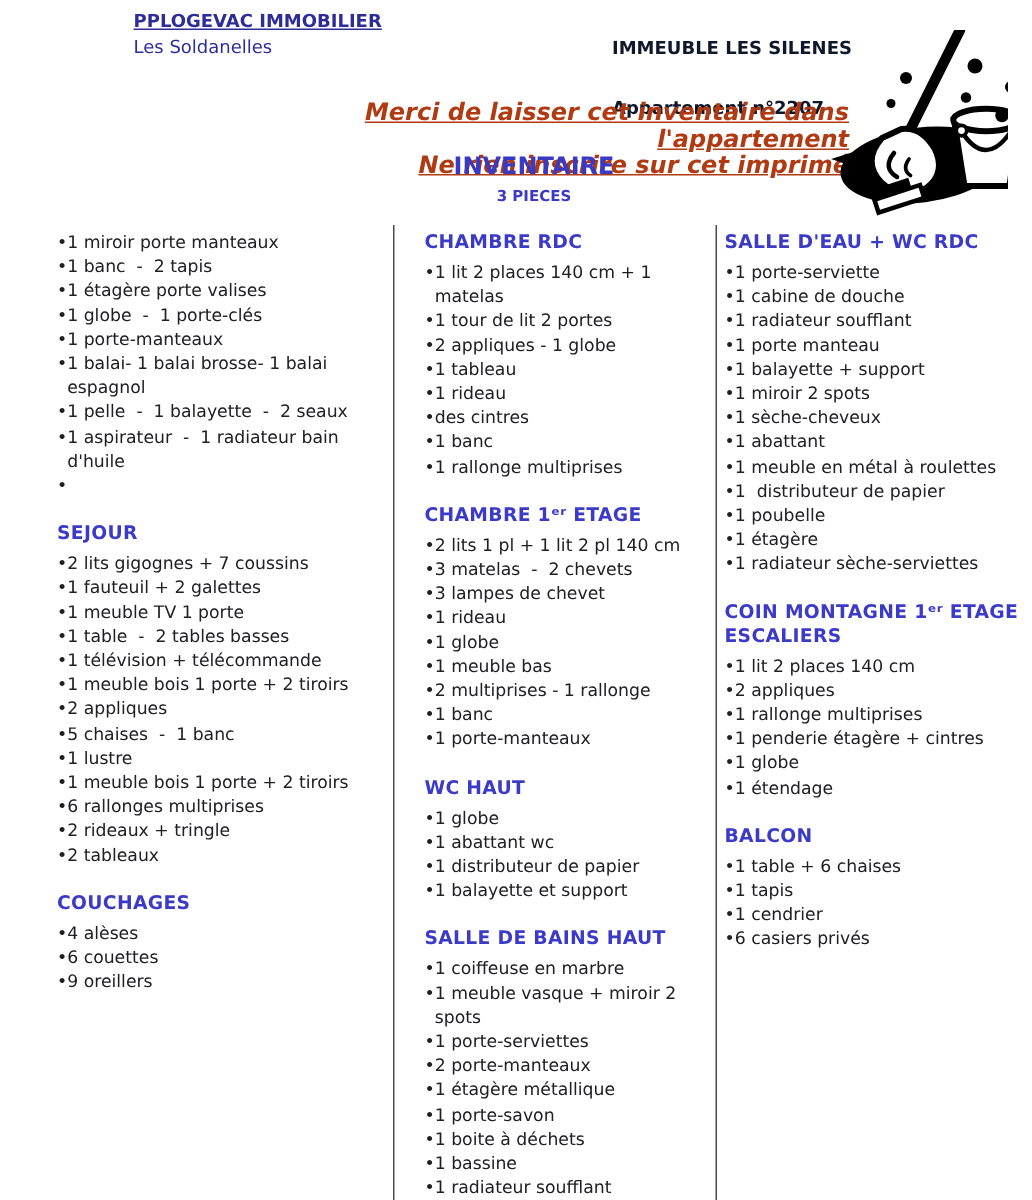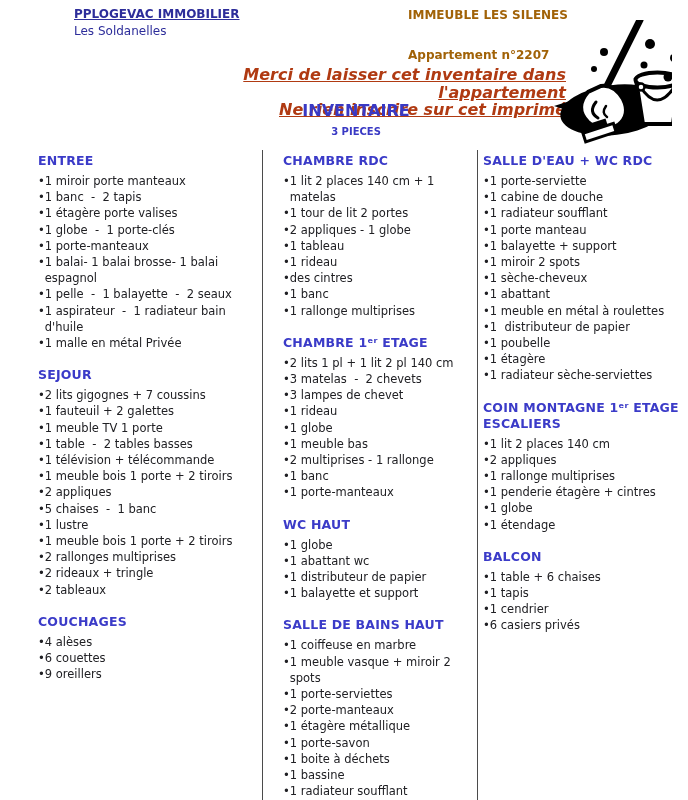--- a/index.html
+++ b/index.html
@@ -1,24 +1,24 @@
 <!DOCTYPE html>
 <html><head>
 <meta charset="utf-8">
 <style>
   html,body{margin:0;padding:0;background:#ffffff;}
   .page{
     position:relative;width:688px;height:800px;background:#ffffff;
     font-family:"DejaVu Sans", sans-serif;overflow:hidden;
   }
   
-  .hdr-left{position:absolute;left:74px;top:6px;font-size:12px;line-height:16.5px;color:#2d2d9a;}
+  .hdr-left{position:absolute;left:89px;top:6px;font-size:12px;line-height:16.5px;color:#2d2d9a;}
   .hdr-left .agency{font-weight:bold;text-decoration:underline;}
   .hdr-left .phone{font-weight:bold;}
-  .hdr-right{position:absolute;left:408px;top:8px;font-size:12px;color:#a16207;font-weight:bold;}
+  .hdr-right{position:absolute;left:408px;top:25px;font-size:12px;color:#0f172a;font-weight:bold;}
   .hdr-right .apartment{margin-top:26px;}
   
   .notice{position:absolute;left:170px;top:66px;width:396px;text-align:right;
     color:#b03a12;font-size:16px;font-weight:bold;font-style:italic;line-height:17.5px;}
   .notice div{text-decoration:underline;}
   
   .doc-title{position:absolute;left:158px;top:100px;width:396px;text-align:center;
     color:#3939c4;font-weight:bold;}
   .doc-title .t1{font-size:16px;line-height:21px;}
   .doc-title .t2{font-size:10px;line-height:21px;}
@@ -93,21 +93,20 @@
     <circle cx="126" cy="38" r="4" fill="#000"></circle>
     <circle cx="96" cy="45" r="3.5" fill="#000"></circle>
     <circle cx="120" cy="57" r="4.5" fill="#000"></circle>
     <circle cx="46" cy="49" r="3" fill="#000"></circle>
   </svg>
 
   <div class="vline v1"></div>
   <div class="vline v2"></div>
 
   <div class="col c1">
-      <div class="sec-heading">ENTREE</div>
       <div class="item">
         <span class="bullet">•</span>
         <span class="txt">1 miroir porte manteaux</span>
       </div>
       <div class="item">
         <span class="bullet">•</span>
         <span class="txt">1 banc  -  2 tapis</span>
       </div>
       <div class="item">
         <span class="bullet">•</span>
@@ -128,21 +127,20 @@
       <div class="item">
         <span class="bullet">•</span>
         <span class="txt">1 pelle  -  1 balayette  -  2 seaux</span>
       </div>
       <div class="item">
         <span class="bullet">•</span>
         <span class="txt">1 aspirateur  -  1 radiateur bain d'huile</span>
       </div>
       <div class="item">
         <span class="bullet">•</span>
-        <span class="txt">1 malle en métal Privée</span>
       </div>
       <div class="sec-heading">SEJOUR</div>
       <div class="item">
         <span class="bullet">•</span>
         <span class="txt">2 lits gigognes + 7 coussins</span>
       </div>
       <div class="item">
         <span class="bullet">•</span>
         <span class="txt">1 fauteuil + 2 galettes</span>
       </div>
@@ -173,21 +171,21 @@
       <div class="item">
         <span class="bullet">•</span>
         <span class="txt">1 lustre</span>
       </div>
       <div class="item">
         <span class="bullet">•</span>
         <span class="txt">1 meuble bois 1 porte + 2 tiroirs</span>
       </div>
       <div class="item">
         <span class="bullet">•</span>
-        <span class="txt">2 rallonges multiprises</span>
+        <span class="txt">6 rallonges multiprises</span>
       </div>
       <div class="item">
         <span class="bullet">•</span>
         <span class="txt">2 rideaux + tringle</span>
       </div>
       <div class="item">
         <span class="bullet">•</span>
         <span class="txt">2 tableaux</span>
       </div>
       <div class="sec-heading">COUCHAGES</div>

